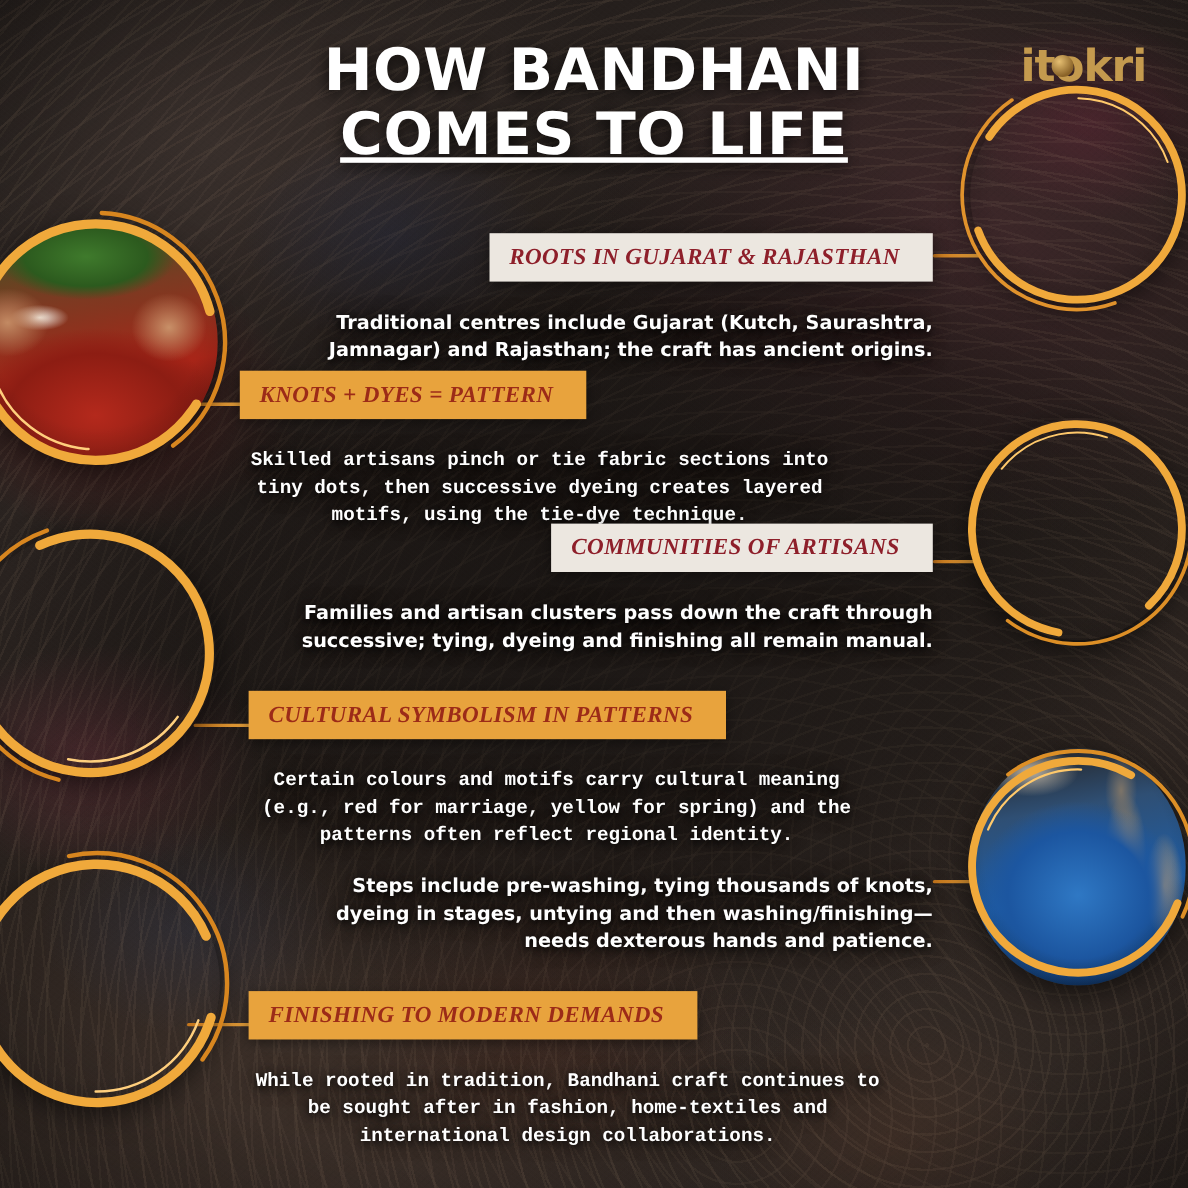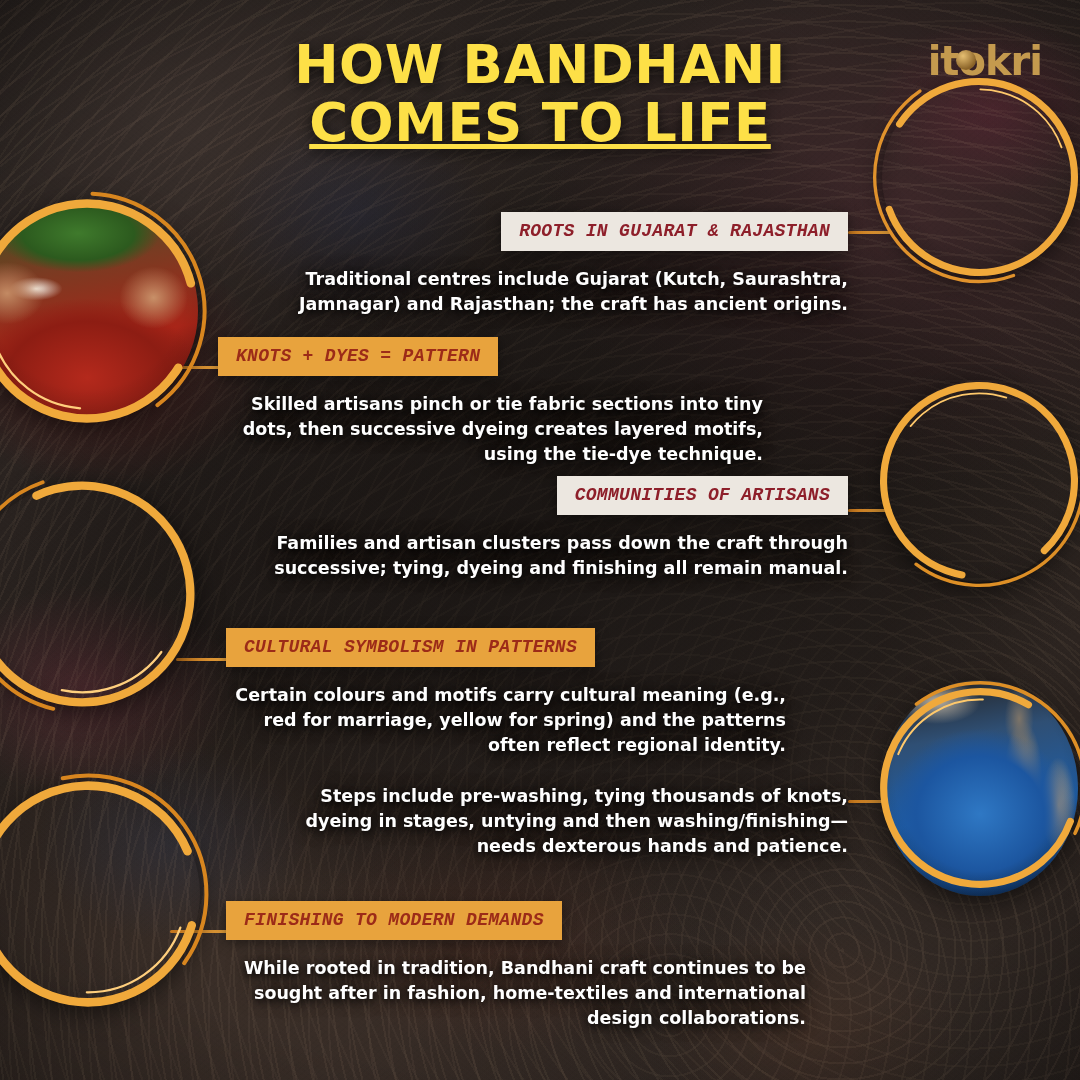--- a/index.html
+++ b/index.html
@@ -80,21 +80,21 @@
     position:absolute; left:28px; top:12px;
     width:20px; height:20px; border-radius:50%;
     background:radial-gradient(circle at 35% 30%, #e6bf72, #8a6328 70%);
   }
 
   
   #title {
     position:absolute; left:0; right:0; top:36px;
     z-index:30;
     text-align:center;
-    color:#fde047;
+    color:#ffffff;
     font-family:"DejaVu Sans", sans-serif;
     font-weight:700;
     font-size:53px;
     line-height:1.10;
     letter-spacing:.5px;
     text-shadow:0 3px 14px rgba(0,0,0,.75);
     padding:0 170px;
   }
   #title .l2 { display:block;text-decoration:underline; }
 
@@ -125,42 +125,42 @@
     height:3px;
     background:linear-gradient(90deg,#c4751c,#e8a33d);
     z-index:18;
     border-radius:2px;
   }
 
   
   .row { position:absolute; z-index:25; }
   .hdr {
     display:inline-block;
-    padding:9px 18px 10px 18px;
-    font-family:Liberation Mono, monospace;
+    padding:9px 30px 10px 18px;
+    font-family:Liberation Serif, serif;
     font-weight:700; font-style:italic;
-    font-size:18px;
+    font-size:21px;
     letter-spacing:.3px;
     white-space:nowrap;
     box-shadow:0 3px 12px rgba(0,0,0,.45);
   }
   .hdr.cream { background:#ece7e0; color:#8e1f2a; }
   .hdr.amber { background:#e8a33d; color:#9c2b18; }
 
   .body {
-    margin-top:16px;
+    margin-top:26px;
     color:#ffffff;
     font-family:"DejaVu Sans", sans-serif;
     font-weight:700;
     font-size:17.5px;
     line-height:1.42;
     text-shadow:0 2px 7px rgba(0,0,0,.9), 0 0 18px rgba(0,0,0,.7);
   }
   .align-right { text-align:right; }
-  .align-left  { text-align:right; }
+  .align-left  { text-align:center;font-family:Liberation Mono, monospace; }
   .row.right-side { text-align:right; }
 
   
   #row1 { left:236px; top:212px; width:612px; }
   #row2 { left:218px; top:337px; width:545px; }
   #row3 { left:240px; top:476px; width:608px; }
   #row4 { left:226px; top:628px; width:560px; }
   #row5 { left:300px; top:768px; width:548px; }
   #row6 { left:226px; top:901px; width:580px; }
 

